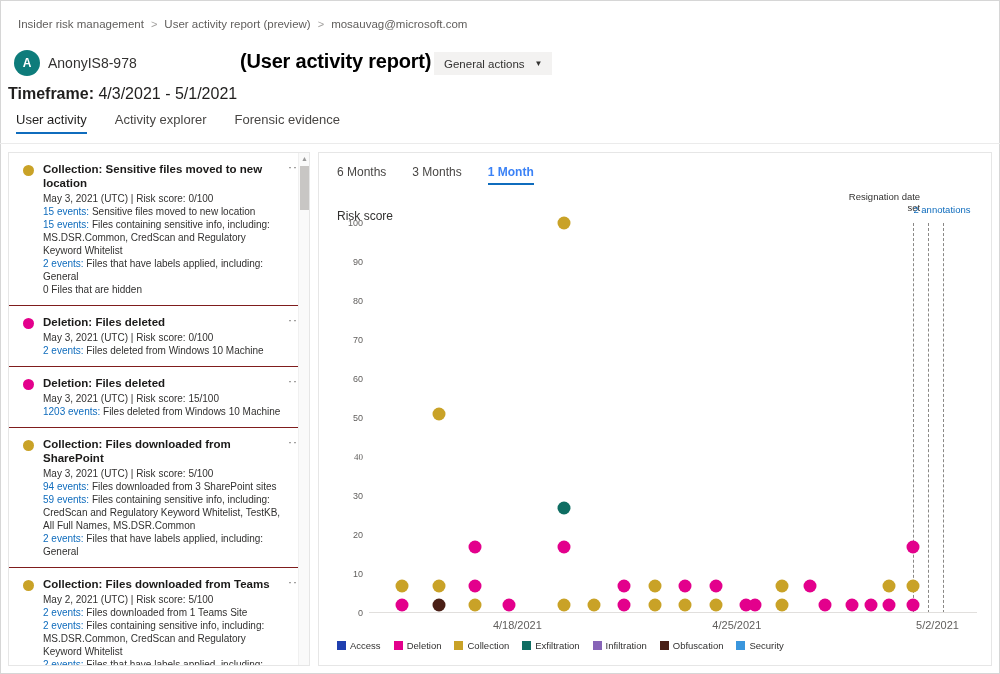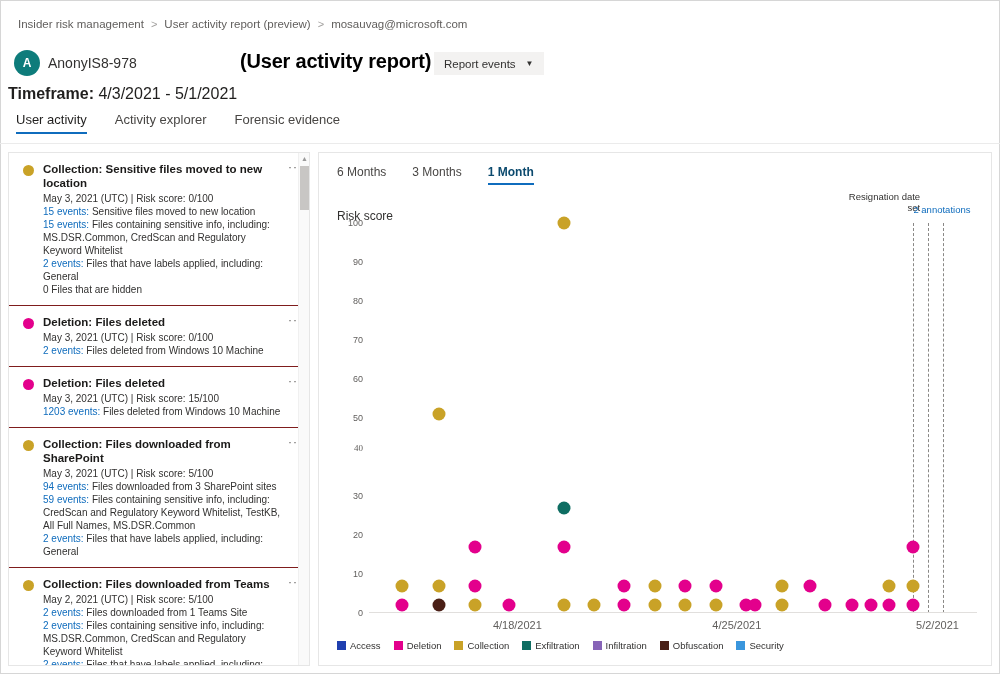--- a/index.html
+++ b/index.html
@@ -137,21 +137,21 @@
     background: #fff; border: 1px solid #e6e6e6;
   }
   .range-tabs {
     position: absolute; left: 18px; top: 12px;
     display: flex; gap: 26px; align-items: flex-end;
   }
   .range-tab {
     font-size: 12px; color: #484644; padding-bottom: 6px;
     cursor: pointer; position: relative;
   }
-  .range-tab.active { font-weight: bold; color: #0c4a6e; }
+  .range-tab.active { font-weight: bold; color: #3b82f6; }
   .range-tab.active::after {
     content: ""; position: absolute; left: 0; right: 0; bottom: 0;
     height: 2px; background: #0f6cbd;
   }
   .axis-label-y {
     position: absolute; left: 18px; top: 56px;
     font-size: 12px; color: #323130;
   }
 
   .plot {
@@ -208,21 +208,21 @@
   <span class="crumb">User activity report (preview)</span>
   <span class="sep">&gt;</span>
   <span class="crumb">mosauvag@microsoft.com</span>
 </div>
 
 <div class="header-row">
   <div class="avatar">A</div>
   <div class="user-name">AnonyIS8-978</div>
   <div class="report-title">(User activity report)</div>
   <button class="report-actions">
-    <span>Report events</span>
+    <span>General actions</span>
     <span class="chev">▼</span>
   </button>
 </div>
 
 <div class="timeframe">
   <b>Timeframe:</b>
   <span>4/3/2021 - 5/1/2021</span>
 </div>
 
 <div class="tabs">
@@ -340,21 +340,21 @@
         <div class="pt" style="background: rgb(227, 0, 140); left: 89.5%; bottom: 66.3px;"></div>
         <div class="pt" style="background: rgb(227, 0, 140); left: 89.5%; bottom: 7.8px;"></div>
         <div class="pt" style="background: rgb(14, 109, 98); left: 32%; bottom: 105.3px;"></div>
         <div class="pt" style="background: rgb(74, 31, 22); left: 11.5%; bottom: 7.8px;"></div>
       </div>
     <div class="axis-line-x"></div>
   <div class="ytick" style="top: 390px;">0</div>
       <div class="ytick" style="top: 351px;">10</div>
       <div class="ytick" style="top: 312px;">20</div>
       <div class="ytick" style="top: 273px;">30</div>
-      <div class="ytick" style="top: 225px; font-family: Liberation Serif, serif;">40</div>
+      <div class="ytick" style="top: 234px; font-family: Liberation Serif, serif;">40</div>
       <div class="ytick" style="top: 195px;">50</div>
       <div class="ytick" style="top: 156px;">60</div>
       <div class="ytick" style="top: 117px;">70</div>
       <div class="ytick" style="top: 78px;">80</div>
       <div class="ytick" style="top: 39px;">90</div>
       <div class="ytick" style="top: 0px;">100</div>
     </div>
 
   <div class="legend" id="legend">
       <div class="legend-item">

